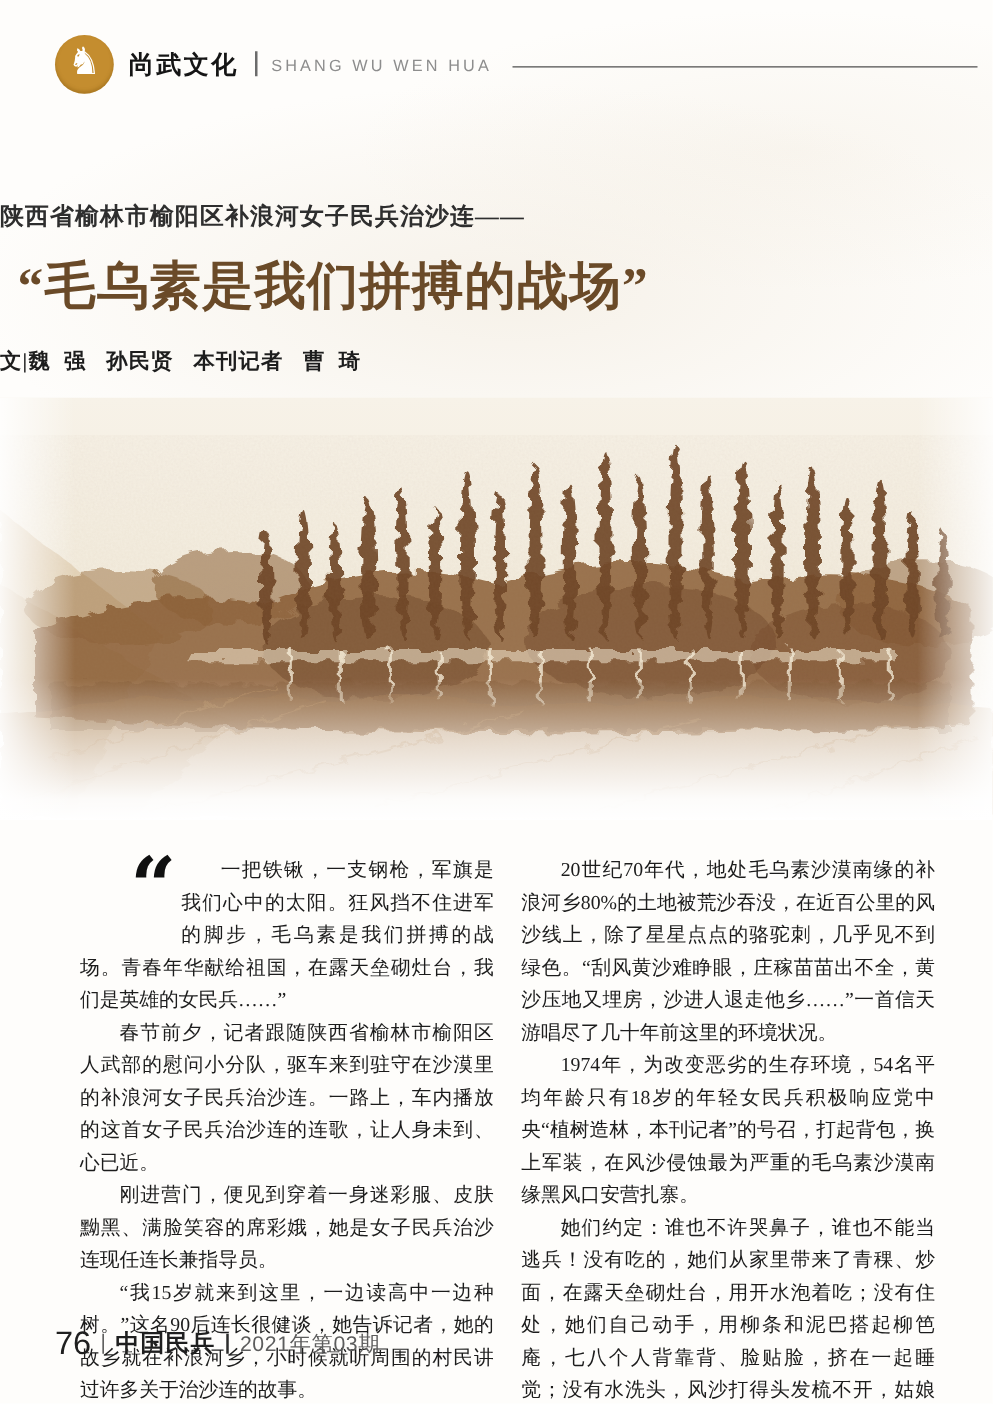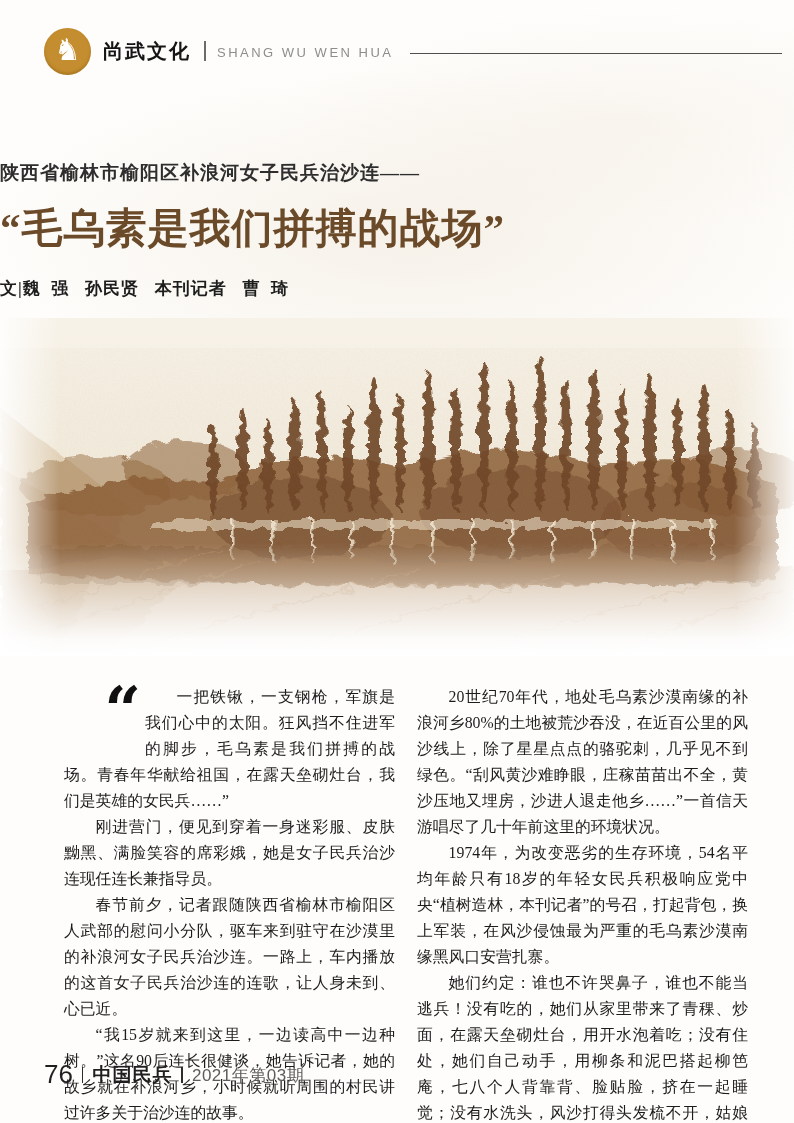--- a/index.html
+++ b/index.html
@@ -22,21 +22,21 @@
   }
   .logo .glyph { color:#ffffff; font-size:30px; line-height:1; font-family:"DejaVu Sans", sans-serif; transform:translateY(-1px); }
   .section-cn { margin-left:12px; font-family:"Liberation Sans", sans-serif; font-weight:bold; font-size:20px; color:#151515; letter-spacing:2px; white-space:nowrap; }
   .header-divider { width:2px; height:20px; background:#6b6b6b; margin:0 11px 0 13px; }
   .section-en { font-family:"Liberation Sans", sans-serif; font-size:13px; color:#8d8d8d; letter-spacing:2.5px; white-space:nowrap; padding-top:3px; }
   .header-rule { flex:1 1 auto; height:1px; background:#4f4f4f; margin-left:16px; margin-top:4px; }
 
   
   .title-block { position:absolute; left:0; right:0; top:160px; text-align:left; }
   .kicker { font-size:19px; color:#2e2e2e; letter-spacing:1px; font-weight:600; }
-  .main-title { margin-top:15px; font-size:41px; font-weight:bold; color:#6a4a28; letter-spacing:1px; }
+  .main-title { margin-top:15px; font-size:41px; font-weight:bold; color:#6a4a28; letter-spacing:1px;padding-left:14px; }
   .byline { margin-top:21px; font-size:17px; color:#1d1d1d; font-weight:600; white-space:pre-wrap; letter-spacing:1px; }
 
   
   .artwork { position:absolute; left:0; top:318px; width:794px; height:338px; }
   .artwork svg { display:block; width:100%; height:100%; }
 
   
   .body-text { position:absolute; left:64px; top:684px; width:684px; display:flex; gap:22px; }
   .col { width:331px; font-size:15.8px; line-height:26px; color:#1c1c1c; text-align:justify; }
   .col p { text-indent:2em; }
@@ -184,22 +184,22 @@
     </svg>
   </div>
 
   <div class="body-text">
     <div class="col">
       <p class="lead-quote">
         <span class="quote-float">
             <span class="quote-mark">“</span>
           </span><span>一把铁锹，一支钢枪，军旗是我们心中的太阳。狂风挡不住进军的脚步，毛乌素是我们拼搏的战场。青春年华献给祖国，在露天垒砌灶台，我们是英雄的女民兵……”</span>
       </p>
+      <p>春节前夕，记者跟随陕西省榆林市榆阳区人武部的慰问小分队，驱车来到驻守在沙漠里的补浪河女子民兵治沙连。一路上，车内播放的这首女子民兵治沙连的连歌，让人身未到、心已近。</p>
       <p>刚进营门，便见到穿着一身迷彩服、皮肤黝黑、满脸笑容的席彩娥，她是女子民兵治沙连现任连长兼指导员。</p>
-      <p>春节前夕，记者跟随陕西省榆林市榆阳区人武部的慰问小分队，驱车来到驻守在沙漠里的补浪河女子民兵治沙连。一路上，车内播放的这首女子民兵治沙连的连歌，让人身未到、心已近。</p>
       <p>“我15岁就来到这里，一边读高中一边种树。”这名90后连长很健谈，她告诉记者，她的故乡就在补浪河乡，小时候就听周围的村民讲过许多关于治沙连的故事。</p>
     </div>
     <div class="col">
       <p>20世纪70年代，地处毛乌素沙漠南缘的补浪河乡80%的土地被荒沙吞没，在近百公里的风沙线上，除了星星点点的骆驼刺，几乎见不到绿色。“刮风黄沙难睁眼，庄稼苗苗出不全，黄沙压地又埋房，沙进人退走他乡……”一首信天游唱尽了几十年前这里的环境状况。</p>
       <p>1974年，为改变恶劣的生存环境，54名平均年龄只有18岁的年轻女民兵积极响应党中央“植树造林，本刊记者”的号召，打起背包，换上军装，在风沙侵蚀最为严重的毛乌素沙漠南缘黑风口安营扎寨。</p>
       <p>她们约定：谁也不许哭鼻子，谁也不能当逃兵！没有吃的，她们从家里带来了青稞、炒面，在露天垒砌灶台，用开水泡着吃；没有住处，她们自己动手，用柳条和泥巴搭起柳笆庵，七八个人背靠背、脸贴脸，挤在一起睡觉；没有水洗头，风沙打得头发梳不开，姑娘们干脆剪掉心爱的长发，留起了小伙子头。</p>
     </div>
   </div>
 
   <div class="footer">

